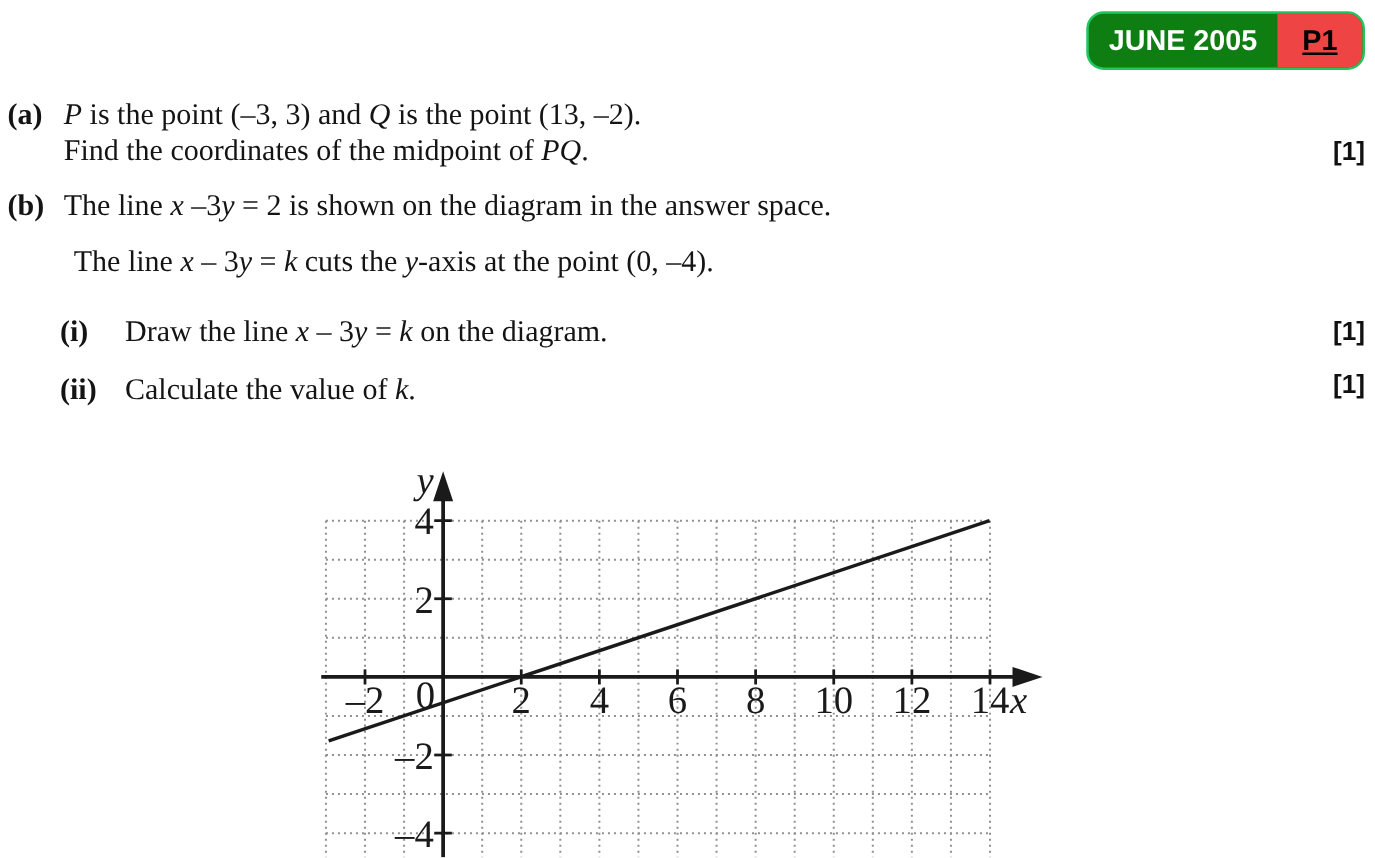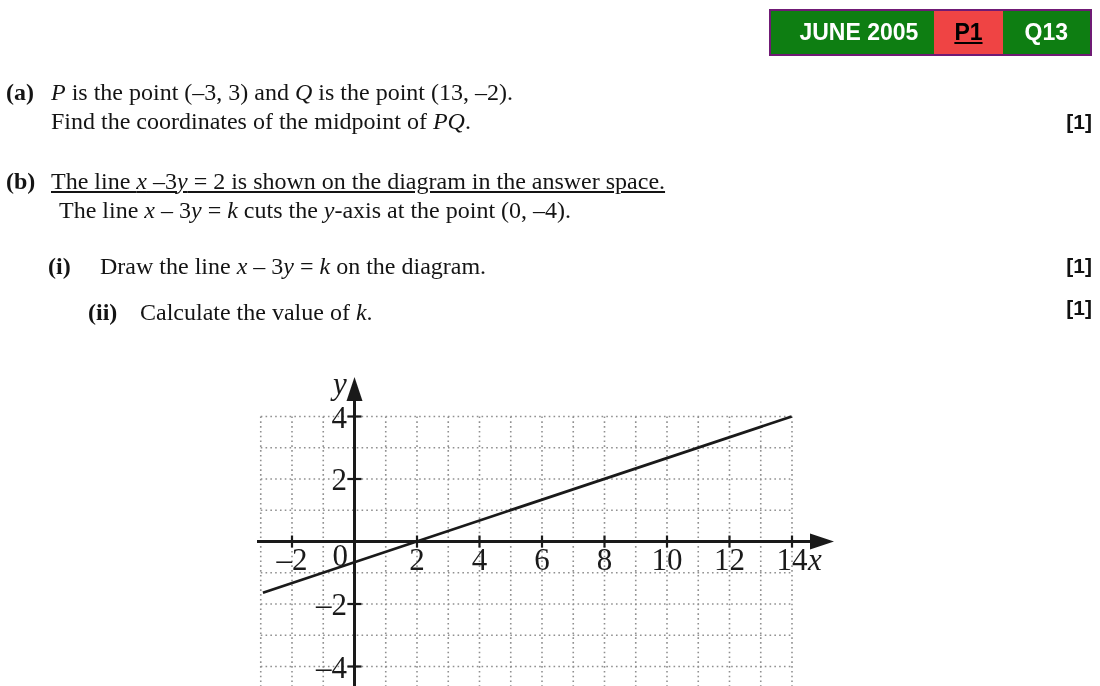--- a/index.html
+++ b/index.html
@@ -13,60 +13,59 @@
   .slabel{font-weight:bold;display:inline-block;width:52px;}
   .it{font-style:italic;}
   .marks{
     position:absolute;right:8px;
     font-family:"Liberation Sans", sans-serif;
     font-weight:700;font-size:21px;color:#111;
   }
   .badge{
     position:absolute;top:9px;right:8px;height:47px;
     display:flex;align-items:stretch;box-sizing:border-box;
-    background:#0e7e12;border:2px solid #701a75;border-radius:0;
+    background:#0e7e12;border:2px solid #22c55e;border-radius:14px;
     overflow:hidden;
-    font-family:"Liberation Sans", sans-serif;font-weight:700;font-size:23px;padding-left:12px;
+    font-family:"Liberation Sans", sans-serif;font-weight:700;font-size:23px;
   }
   .badge>span{display:flex;align-items:center;}
   .badge-session{color:#ffffff;padding:0 16px;}
   .badge-paper{background:#ef4444;color:#000000;padding:0 20px;text-decoration:underline;}
   .badge-q{color:#ffffff;padding:0 22px;}
   #graph-svg{position:absolute;left:0;top:0;}
 </style>
 </head>
 <body>
 
 <div class="badge">
   <span class="badge-session">JUNE 2005</span>
   <span class="badge-paper">P1</span>
-  <span class="badge-q">Q13</span>
 </div>
 
 <div class="row" style="top:79px;left:6px;font-family:Liberation Serif, serif;">
   <span class="plabel">(a)</span><span><span class="it">P</span><span> is the point (–3, 3) and </span><span class="it">Q</span><span> is the point (13, –2).</span></span>
 </div>
 <div class="row" style="top:108px;left:51px;">
   <span><span>Find the coordinates of the midpoint of </span><span class="it">PQ</span><span>.</span></span>
 </div>
 <div class="marks" style="top:110px;">[1]</div>
 
-<div class="row" style="top:168px;left:6px;text-decoration:underline;">
+<div class="row" style="top:152px;left:6px;">
   <span class="plabel">(b)</span><span><span>The line </span><span class="it">x</span><span> –3</span><span class="it">y</span><span> = 2 is shown on the diagram in the answer space.</span></span>
 </div>
 <div class="row" style="top:197px;left:59px;">
   <span><span>The line </span><span class="it">x</span><span> – 3</span><span class="it">y</span><span> = </span><span class="it">k</span><span> cuts the </span><span class="it">y</span><span>-axis at the point (0, –4).</span></span>
 </div>
 
 <div class="row" style="top:253px;left:48px;font-family:Liberation Serif, serif;">
   <span class="slabel">(i)</span><span><span>Draw the line </span><span class="it">x</span><span> – 3</span><span class="it">y</span><span> = </span><span class="it">k</span><span> on the diagram.</span></span>
 </div>
 <div class="marks" style="top:254px;">[1]</div>
 
-<div class="row" style="top:299px;left:48px;margin-left:40px;">
+<div class="row" style="top:299px;left:48px;">
   <span class="slabel">(ii)</span><span><span>Calculate the value of </span><span class="it">k</span><span>.</span></span>
 </div>
 <div class="marks" style="top:296px;">[1]</div>
 
 <svg id="graph-svg" width="1100" height="686" viewBox="0 0 1100 686">
     <g stroke="#909090" stroke-width="1.6" stroke-dasharray="1.6 3.2">
       <line x1="260.75" y1="416.5" x2="260.75" y2="686"></line>
       <line x1="292" y1="416.5" x2="292" y2="686"></line>
       <line x1="323.25" y1="416.5" x2="323.25" y2="686"></line>
       <line x1="385.75" y1="416.5" x2="385.75" y2="686"></line>

